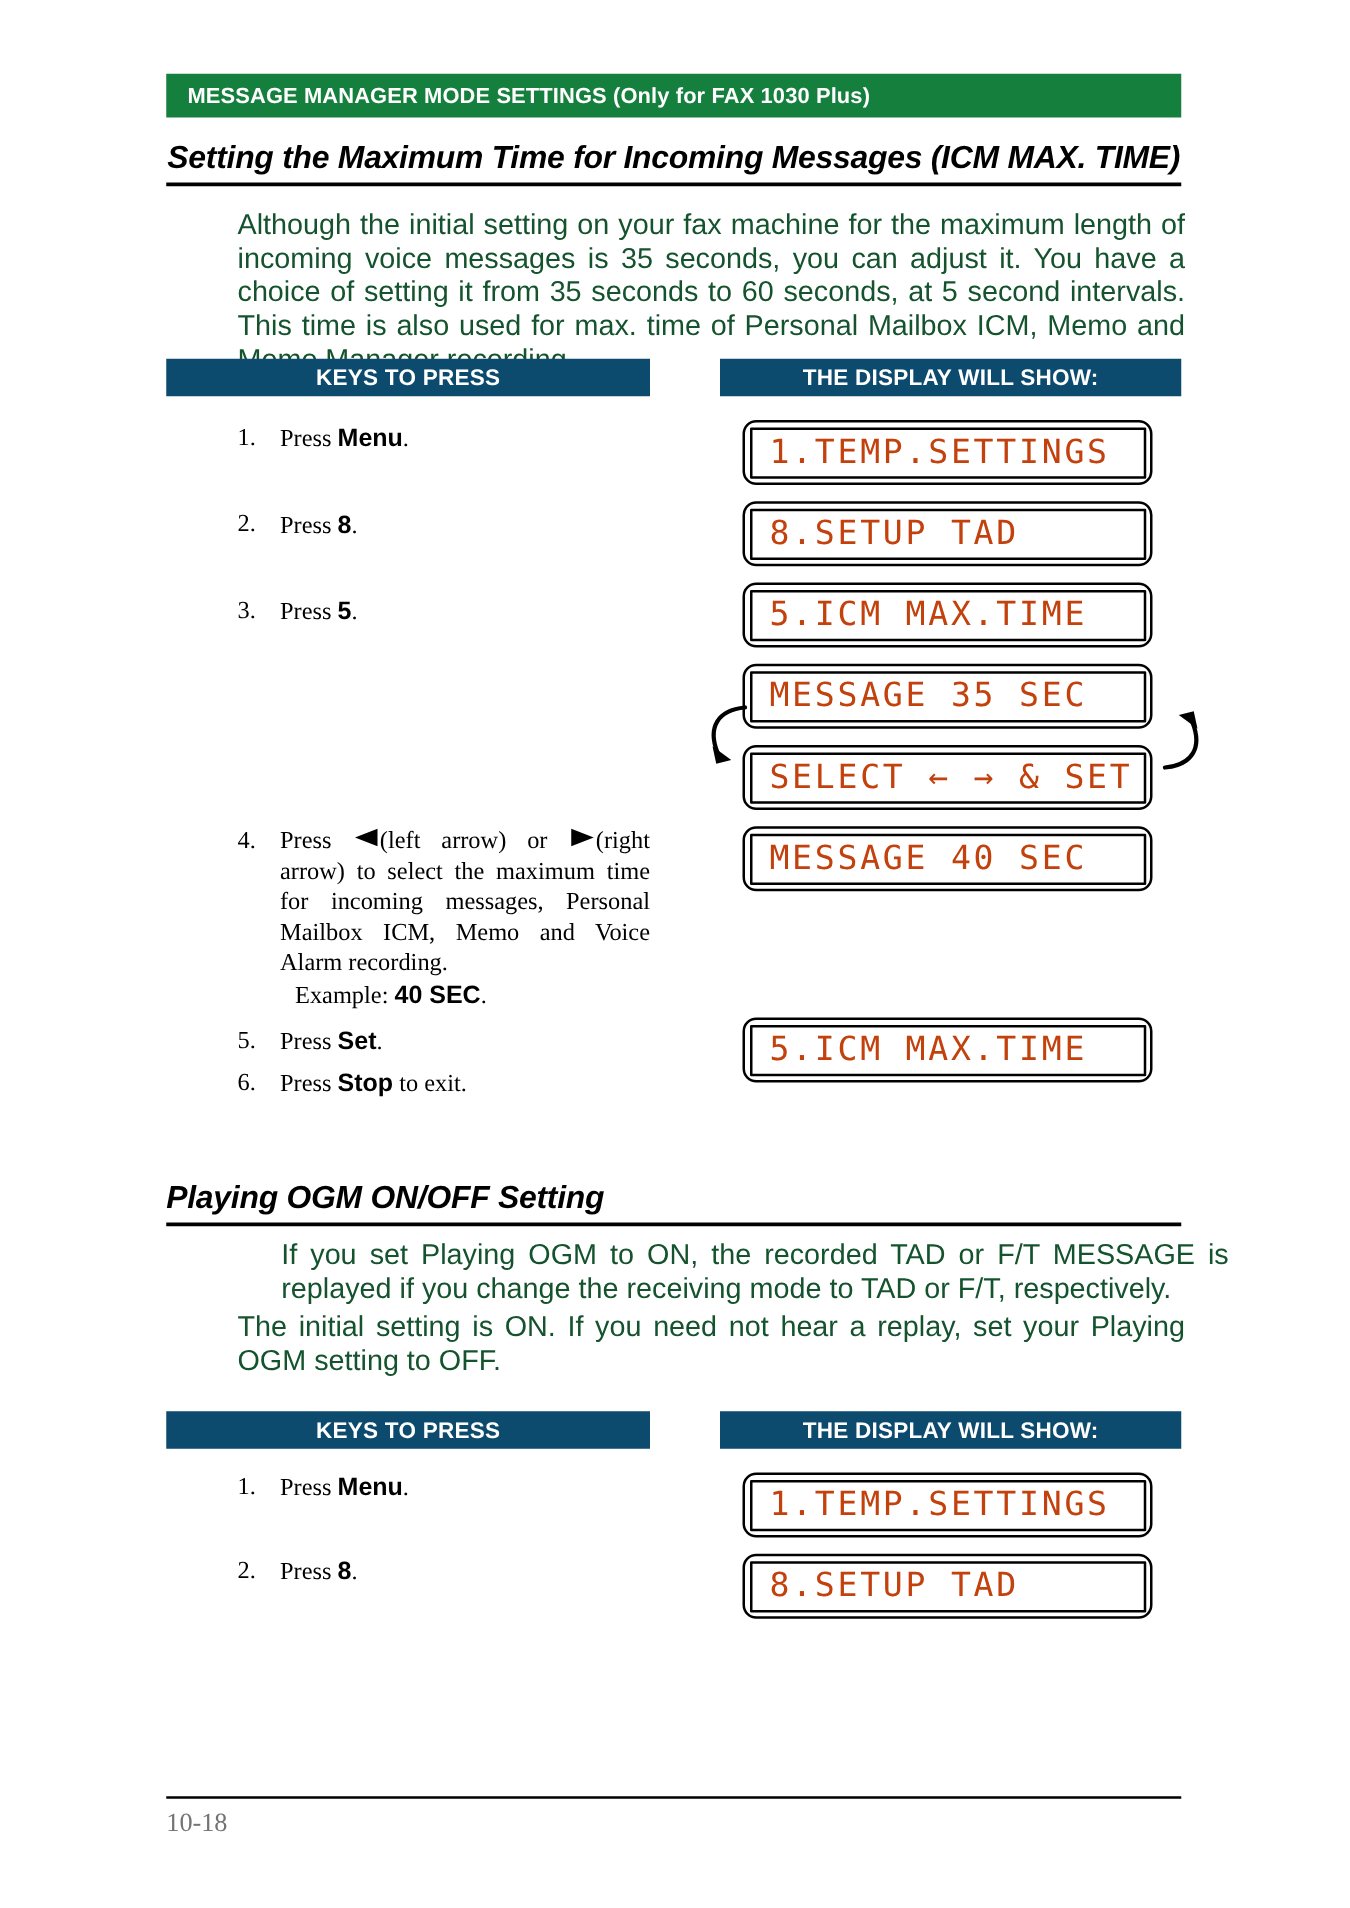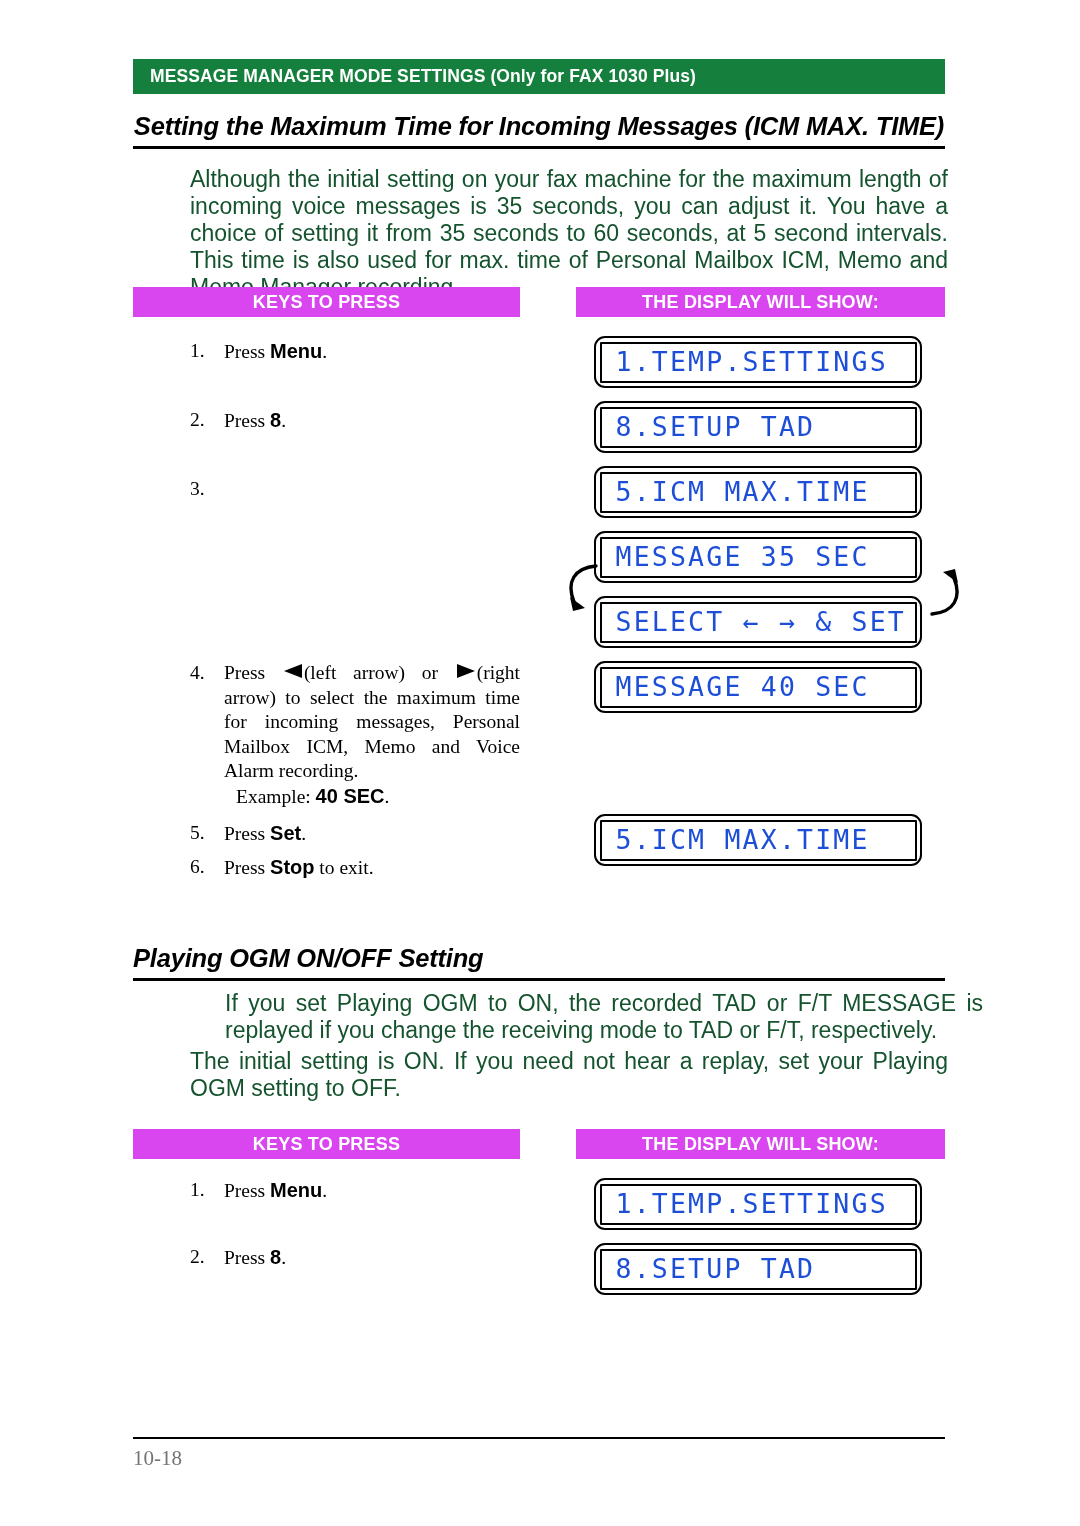--- a/index.html
+++ b/index.html
@@ -68,21 +68,21 @@
     text-align: justify;
     color: #14532d;
   }
   #para-intro  { left: 190px; top: 166px; width: 758px; }
   #para-ogm-1  { left: 190px; top: 990px; width: 758px; margin-left: 35px; }
   #para-ogm-2  { left: 190px; top: 1048px; width: 758px; }
 
   
   .colbar {
     position: absolute;
-    background: #d946ef;
+    background: #0c4a6e;
     color: #fff;
     font-family: "Liberation Sans", sans-serif;
     font-weight: bold;
     font-size: 18px;
     letter-spacing: 0.2px;
     display: flex;
     align-items: center;
     justify-content: center;
     height: 30px;
   }
@@ -146,21 +146,21 @@
     border: 2.2px solid #000;
     border-radius: 1px;
     display: flex;
     align-items: center;
     padding-left: 14px;
     font-family: "DejaVu Sans Mono", monospace;
     font-size: 26.5px;
     letter-spacing: 2.2px;
     line-height: 1;
     white-space: pre;
-    color: #1d4ed8;
+    color: #c2410c;
   }
 
   
   .cyclearrow {
     position: absolute;
   }
 
   
   .footrule {
     position: absolute;
@@ -199,20 +199,21 @@
     <span class="txt"><span>Press </span><span class="kb">Menu</span><span>.</span></span>
   </div>
 
   <div class="step" style="left:190px; top:408px; width:330px;">
     <span class="num">2.</span>
     <span class="txt"><span>Press </span><span class="kb">8</span><span>.</span></span>
   </div>
 
   <div class="step" style="left:190px; top:477px; width:330px;">
     <span class="num">3.</span>
+    <span class="txt"><span>Press </span><span class="kb">5</span><span>.</span></span>
   </div>
 
   <div class="step" style="left:190px; top:661px; width:330px;">
     <span class="num">4.</span>
     <span class="txt justify"><span>Press </span><span class="tri left"></span><span>(left arrow)</span><span> or </span><span class="tri right"></span><span>(right arrow)</span><span> to select the maximum time for incoming messages, Personal Mailbox ICM, Memo and Voice Alarm recording.</span></span>
     <span class="txt" style="display:block; margin-left:46px;"><span>Example: </span><span class="kb">40 SEC</span><span>.</span></span>
   </div>
 
   <div class="step" style="left:190px; top:821px; width:330px;">
     <span class="num">5.</span>

